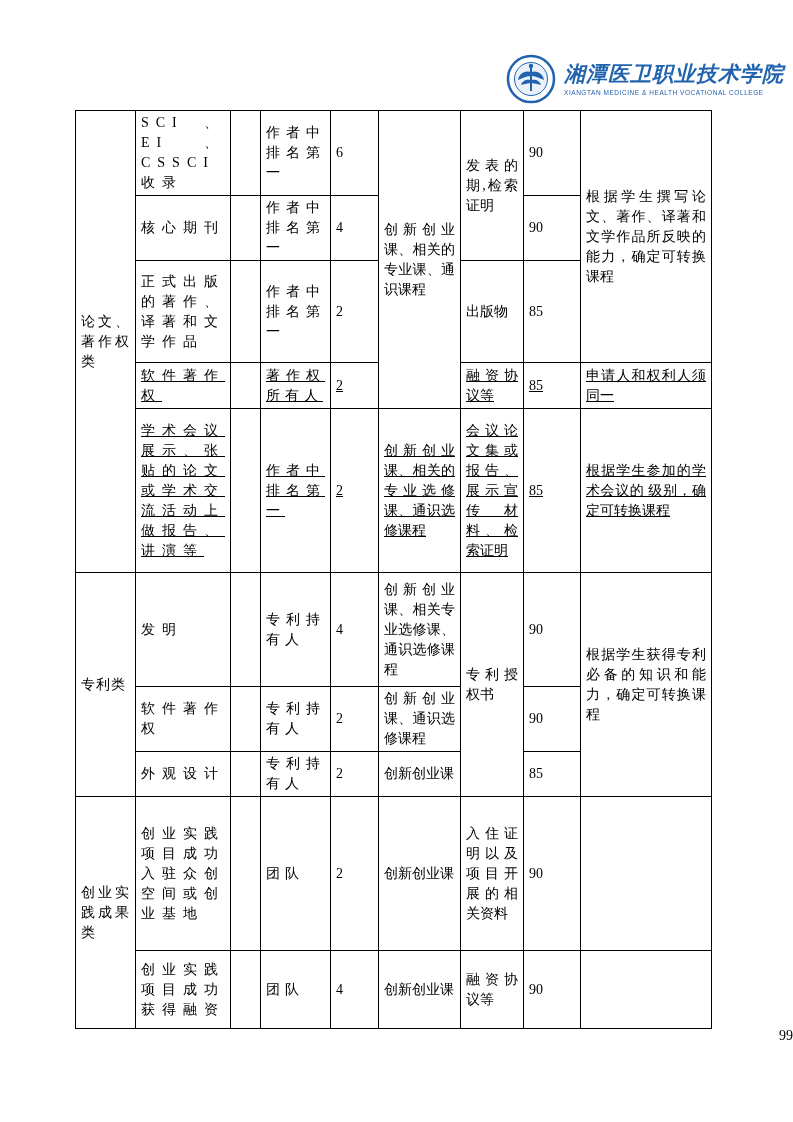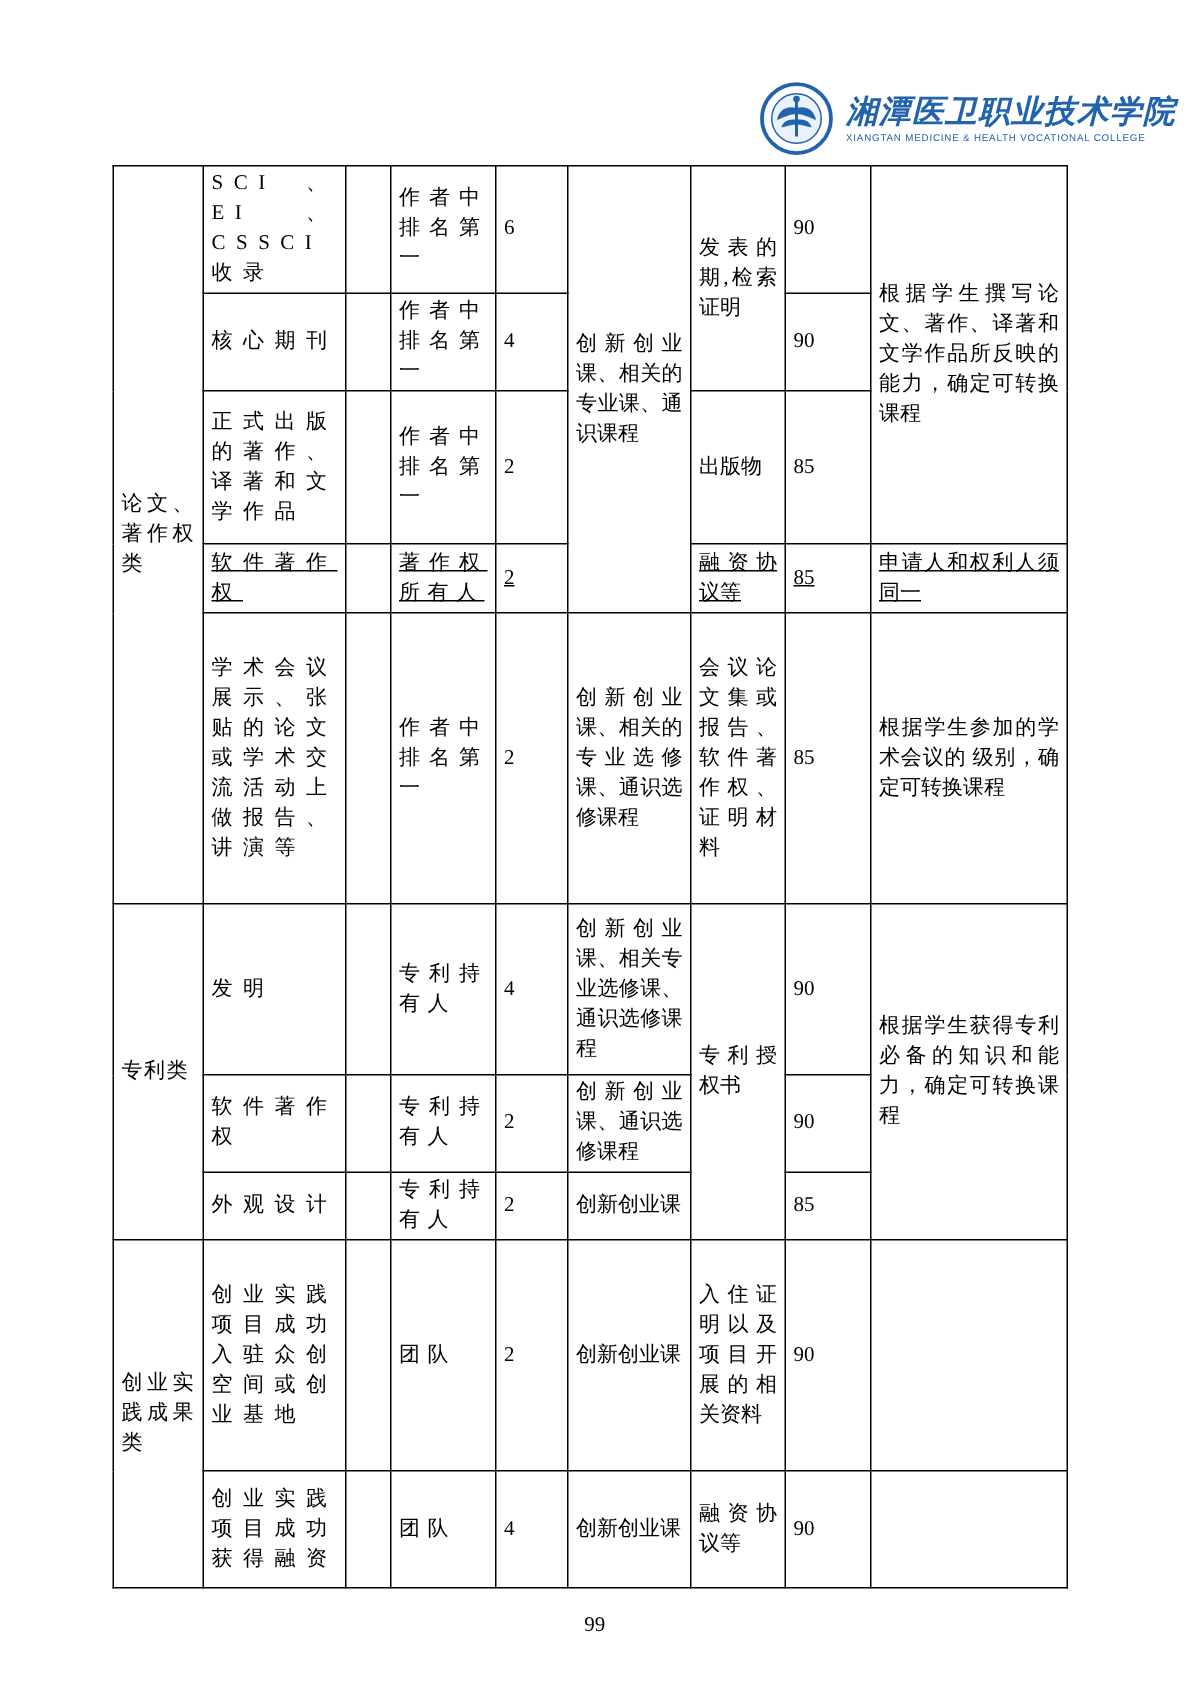--- a/index.html
+++ b/index.html
@@ -66,36 +66,35 @@
   td.role { letter-spacing: 5px; margin-top: 36px; }
   td.cat  { letter-spacing: 1px; }
   td.num  { text-align: center; letter-spacing: 0; }
   td.center { text-align: center; }
   td.note { letter-spacing: 0; margin-left: 32px; }
 
   tr.r1  { height: 80px; }
   tr.r2  { height: 60px; }
   tr.r3  { height: 102px; }
   tr.r4  { height: 46px; text-decoration: underline; }
-  tr.r5  { height: 194px; }
+  tr.r5  { height: 164px; text-decoration: underline; }
   tr.r6  { height: 114px; }
   tr.r7  { height: 59px; }
   tr.r8  { height: 36px; }
   tr.r9  { height: 154px; }
   tr.r10 { height: 78px; }
 
   
   .page-number {
     position: absolute;
     top: 1028px;
     left: 0;
     width: 793px;
-    text-align: center;
+    text-align: right;
     font-size: 14px;
-    margin-top: 48px;
   }
 </style>
 </head>
 <body>
 
 <div class="page">
 
   <div class="logo-wrap">
     <svg class="emblem" viewBox="0 0 50 50">
       <circle cx="25" cy="25" r="23" fill="#ffffff" stroke="#2263ae" stroke-width="2.5"></circle>
@@ -165,21 +164,21 @@
       <td class="num">85</td>
       <td class="note">申请人和权利人须同一</td>
     </tr>
 
     <tr class="r5">
       <td class="typ">学术会议展示、张贴的论文或学术交流活动上做报告、讲演等</td>
       <td></td>
       <td class="role">作者中排名第一</td>
       <td class="num">2</td>
       <td>创新创业课、相关的专业选修课、通识选修课程</td>
-      <td>会议论文集或报告、软件著作权、证明材料</td>
+      <td>会议论文集或报告、展示宣传材料、检索证明</td>
       <td class="num">85</td>
       <td class="note">根据学生参加的学术会议的 级别，确定可转换课程</td>
     </tr>
 
     <tr class="r6">
       <td class="cat" rowspan="3">专利类</td>
       <td class="typ">发明</td>
       <td></td>
       <td class="role">专利持有人</td>
       <td class="num">4</td>

